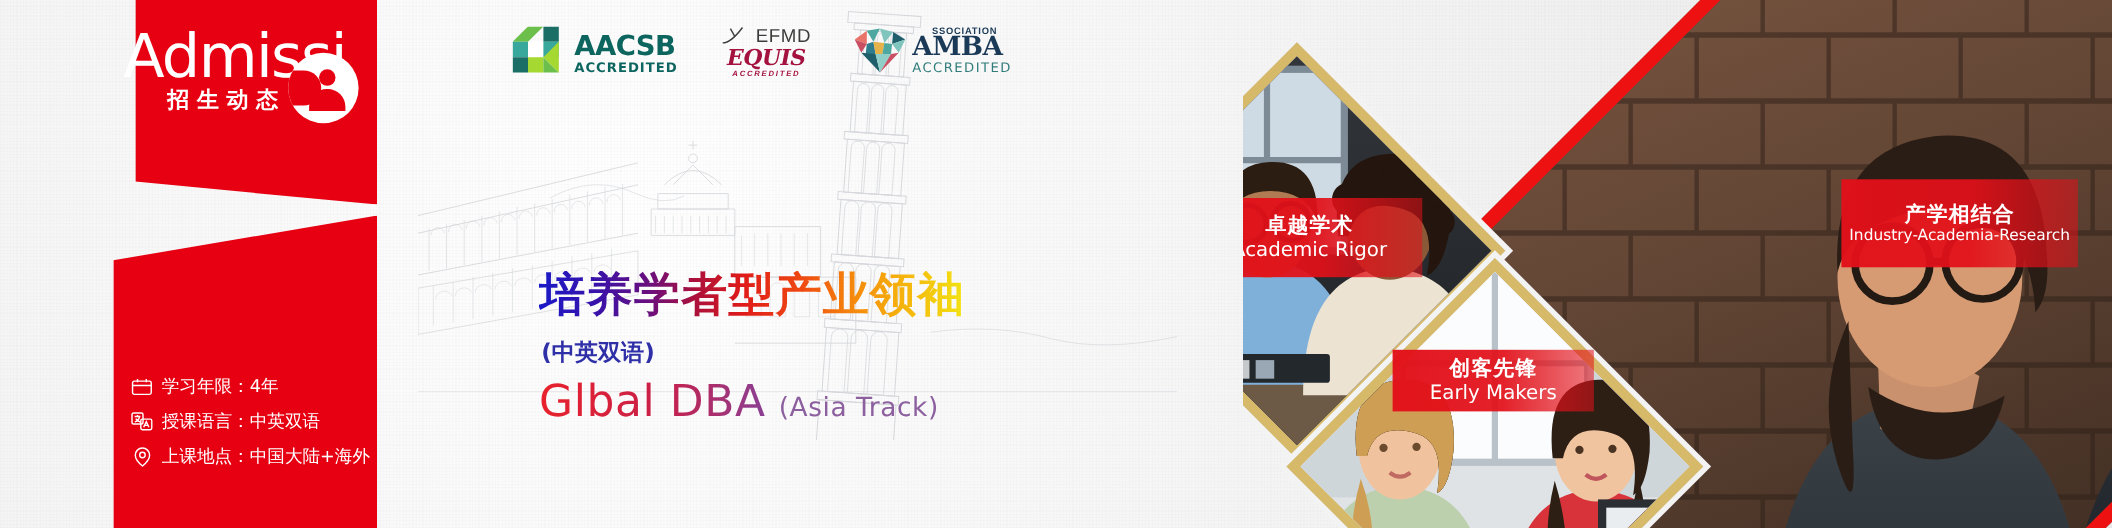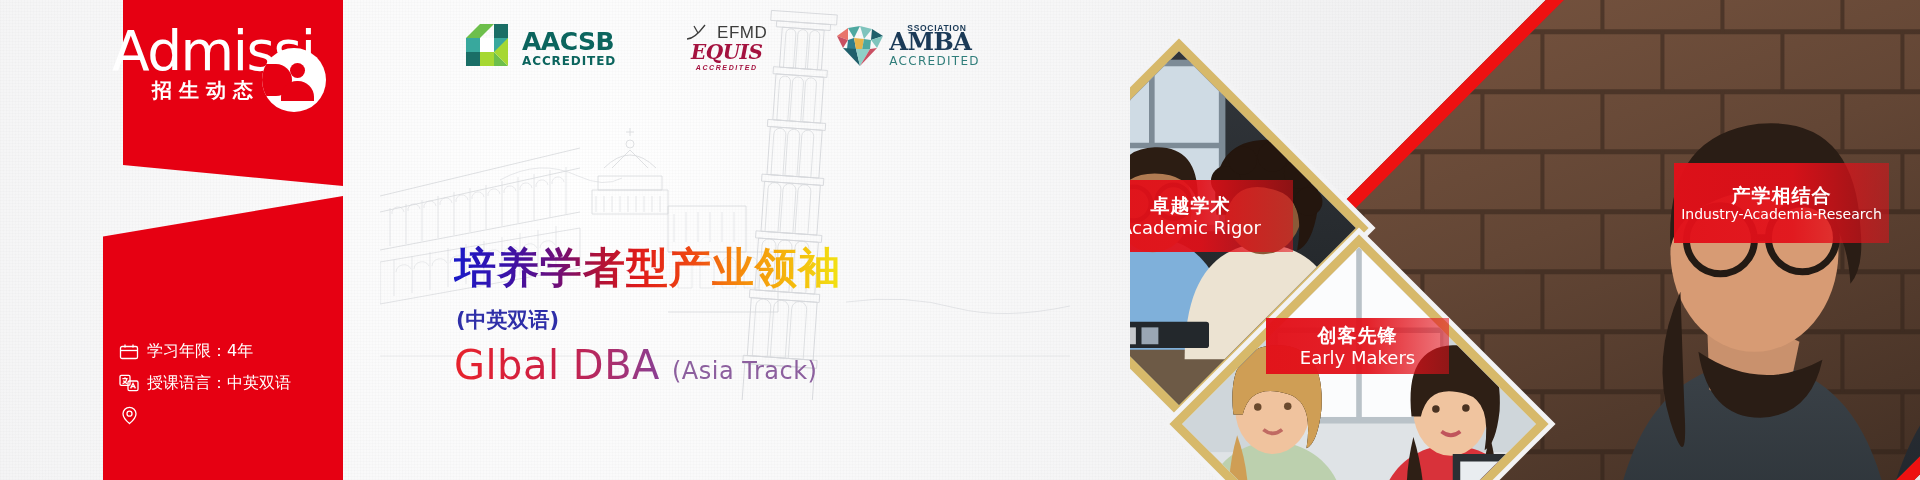--- a/index.html
+++ b/index.html
@@ -145,21 +145,21 @@
     display: flex; align-items: center; justify-content: center;
   }
   .info-ico svg { display: block; }
 
   
   .accreds {
     position: absolute;
     left: 466px; top: 24px;
     display: flex;
     align-items: flex-start;
-    gap: 70px;
+    gap: 40px;
     z-index: 5;
   }
   .accred { display: flex; align-items: center; gap: 8px; }
 
   .aacsb-mark { width: 48px; height: 48px; position: relative; }
   .aacsb-text { line-height: 1; }
   .aacsb-text .t1 {
     font-size: 25px; font-weight: 700; color: #0c655e;
     letter-spacing: -.5px; font-family: "DejaVu Sans", sans-serif;
   }
@@ -189,21 +189,21 @@
   .pisa {
     position: absolute;
     left: 380px; top: 0;
     width: 690px; height: 400px;
     opacity: .55;
     z-index: 2;
     pointer-events: none;
   }
 
   
-  .headlines { position: absolute; left: 454px; top: 246px; z-index: 7; }
+  .headlines { position: absolute; left: 490px; top: 246px; z-index: 7; }
 
   .h-gradient {
     font-size: 42px;
     font-weight: 700;
     line-height: 1.06;
     letter-spacing: 1px;
     font-family: "DejaVu Sans", sans-serif;
     background: linear-gradient(90deg,
       #1a1ac8 0%, #3a12a8 14%, #6b0f7d 26%,
       #a8103e 36%, #e01b18 48%, #ef4a12 62%,
@@ -489,20 +489,21 @@
     </div>
 
     <div class="info-row">
       <span class="info-ico">
         <svg width="17" height="19" viewBox="0 0 17 19" fill="none" stroke="#ffffff" stroke-width="1.3">
           <path d="M8.5 1.3 C4.9 1.3 2 4.2 2 7.8 C2 12.2 8.5 17.6 8.5 17.6
                    C8.5 17.6 15 12.2 15 7.8 C15 4.2 12.1 1.3 8.5 1.3 Z"></path>
           <circle cx="8.5" cy="7.7" r="2.5"></circle>
         </svg>
       </span>
+      <span>上课地点：中国大陆+海外</span>
     </div>
   </div>
 
   <div class="accreds">
 
     <div class="accred">
       <div class="aacsb-mark">
         <svg width="48" height="48" viewBox="0 0 48 48">
           <polygon points="0,14 14,0 28,0 14,14" fill="#6dbf4b"></polygon>
           <polygon points="28,0 42,0 42,14 28,14" fill="#1a6e66"></polygon>

